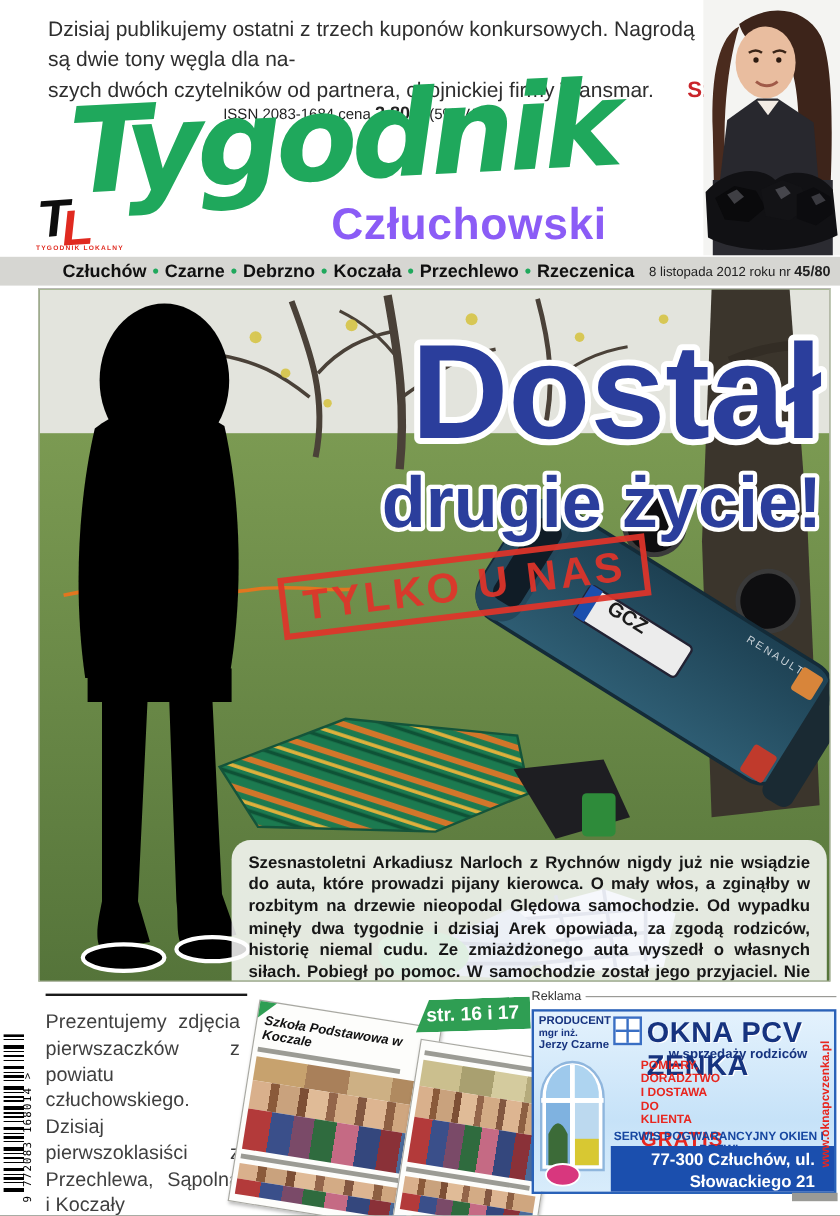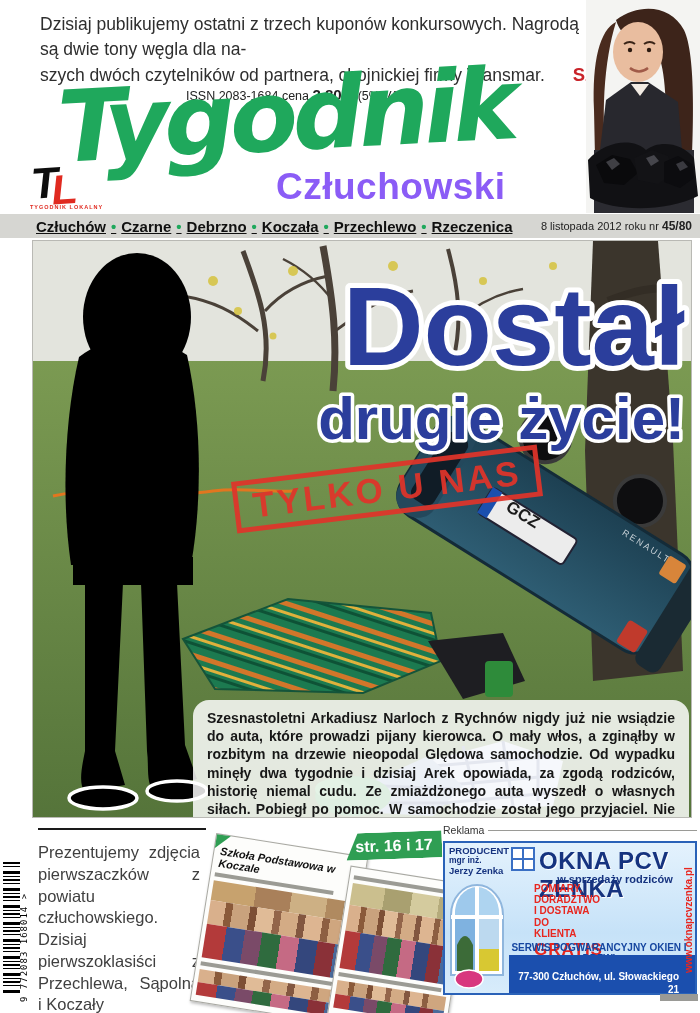--- a/index.html
+++ b/index.html
@@ -26,21 +26,21 @@
   .logo .t{position:absolute;left:2px;top:0;font-size:44px;font-weight:bold;color:#0d0d0d;
       transform:skewX(-10deg) rotate(-4deg);}
   .logo .l{position:absolute;left:22px;top:8px;font-size:42px;font-weight:bold;color:#e02a20;
       transform:skewX(-10deg) rotate(-4deg);}
   .logo .cap{position:absolute;left:0;top:46px;font-size:5.5px;font-weight:bold;color:#e02a20;
       letter-spacing:1px;white-space:nowrap;}
 
   
   .towns{position:absolute;left:0;top:214px;width:700px;height:24px;background:#d6d6d2;
       display:flex;align-items:center;}
-  .towns .list{margin-left:36px;font-size:15px;font-weight:bold;color:#101010;text-decoration:underline;}
+  .towns .list{margin-left:52px;font-size:15px;font-weight:bold;color:#101010;}
   .towns .dot{color:#1fa85c;margin:0 5px;}
   .towns .date{margin-left:auto;margin-right:8px;font-size:11px;color:#222;}
   .towns .date b{font-size:12px;}
 
   
   .cover{position:absolute;left:32px;top:240px;width:660px;height:578px;border:1px solid #b9b9b4;
       box-sizing:border-box;overflow:hidden;background:#6d8f47;}
   .cover svg.scene{position:absolute;left:0;top:0;}
   .headline-svg{position:absolute;left:0;top:2px;width:660px;height:250px;}
   .stamp{position:absolute;left:200px;top:222px;transform:rotate(-7deg);
@@ -102,22 +102,22 @@
   .ad-bullets{position:absolute;left:116px;top:44px;width:122px;margin:0;padding:0;list-style:none;
       font-size:7.8px;color:#16337f;line-height:1.35;}
   .ad-bullets li:before{content:"• ";color:#16337f;}
   .promo{position:absolute;left:58px;top:40px;width:60px;color:#e8261f;font-weight:bold;
       font-size:10px;line-height:1.12;padding-left:31px;}
   .promo .big{font-size:17px;letter-spacing:1px;margin-top:1px;}
   .windowg{position:absolute;left:2px;top:32px;width:60px;height:116px;}
   .service{position:absolute;left:60px;top:99px;width:188px;text-align:center;font-size:10px;
       font-weight:bold;color:#1646a0;}
   .ad-footer{position:absolute;left:64px;top:112px;right:0;bottom:0;background:#1b4fae;
-      color:#fff;font-weight:bold;font-size:10px;line-height:1.28;text-align:right;
-      padding:16px 16px 0 2px;box-sizing:border-box;}
+      color:#fff;font-weight:bold;font-size:14px;line-height:1.28;text-align:right;
+      padding:3px 16px 0 2px;box-sizing:border-box;}
   .website{position:absolute;right:1px;top:4px;height:146px;writing-mode:vertical-rl;
       transform:rotate(180deg);color:#e8261f;font-weight:bold;font-size:10px;text-align:center;}
   .graybar{position:absolute;left:660px;top:994px;width:38px;height:7px;background:#9a9a96;}
 </style>
 </head>
 <body>
 
 <div class="page">
 
   <div class="teaser">
@@ -307,21 +307,21 @@
   </div>
 
   <div class="ad-label">
     <span>Reklama</span>
       <span class="line"></span>
   </div>
   <div class="ad">
     <div class="producer">
       <div>PRODUCENT</div>
       <div class="small">mgr inż.</div>
-      <div>Jerzy Zenka</div>
+      <div>Jerzy Czarne</div>
     </div>
     <div class="win-icon"></div>
     <div class="ad-title">OKNA PCV ZENKA</div>
     <div class="ad-sub">w sprzedaży rodziców</div>
     <div class="promo">
       <div>POMIARY,</div>
       <div>DORADZTWO</div>
       <div>I DOSTAWA</div>
       <div>DO KLIENTA</div>
       <div class="big">GRATIS</div>

